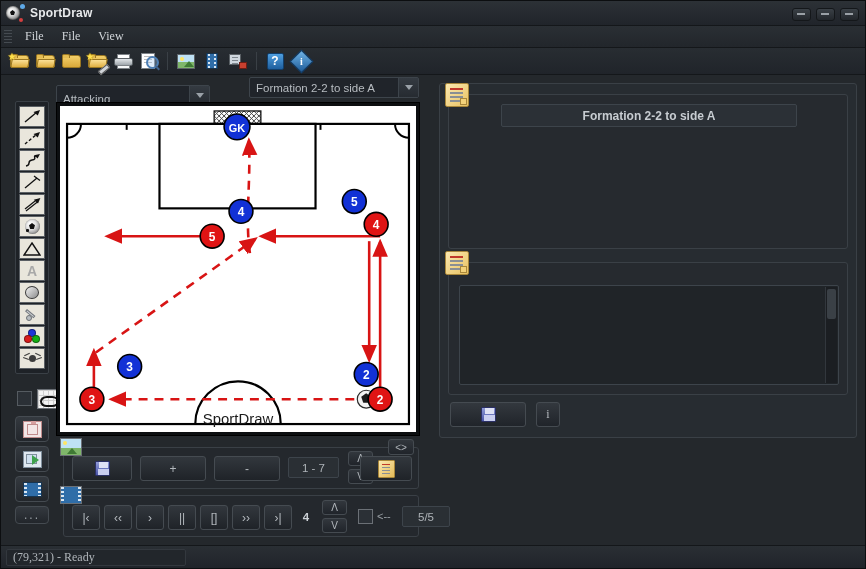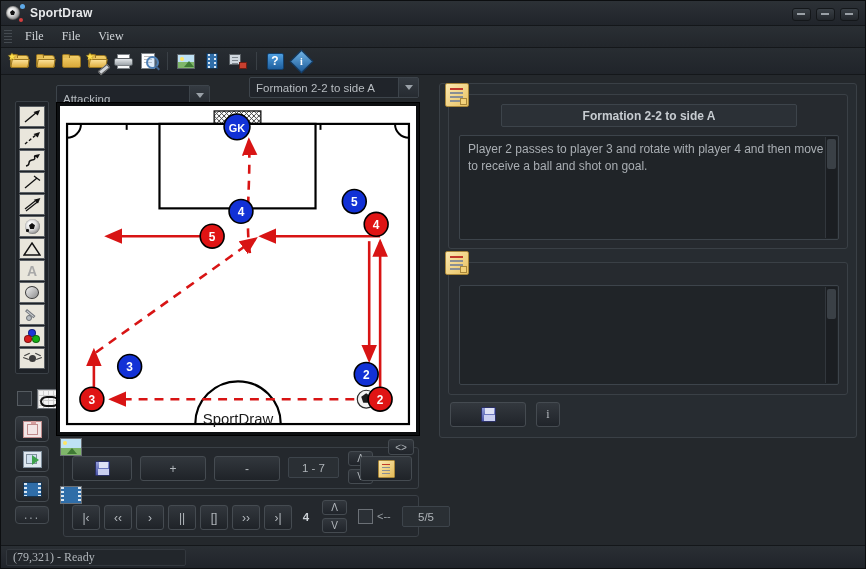--- a/index.html
+++ b/index.html
@@ -601,26 +601,20 @@
     </svg>
   </div>
 
   <div class="rightpanel">
 
     <div class="grp" id="grp-description">
       <div class="noteicon">
           <i></i>
         </div>
       <div class="titlefield">Formation 2-2 to side A</div>
-      <div class="textarea" id="desc-text">
-        <span>Player 2 passes to player 3 and rotate with player 4 and then move to receive a ball and shot on goal.</span>
-        <div class="vscroll">
-            <i></i>
-          </div>
-      </div>
     </div>
 
     <div class="grp" id="grp-notes">
       <div class="noteicon">
           <i></i>
         </div>
       <div class="textarea" id="notes-text">
         <span></span>
         <div class="vscroll">
             <i></i>

